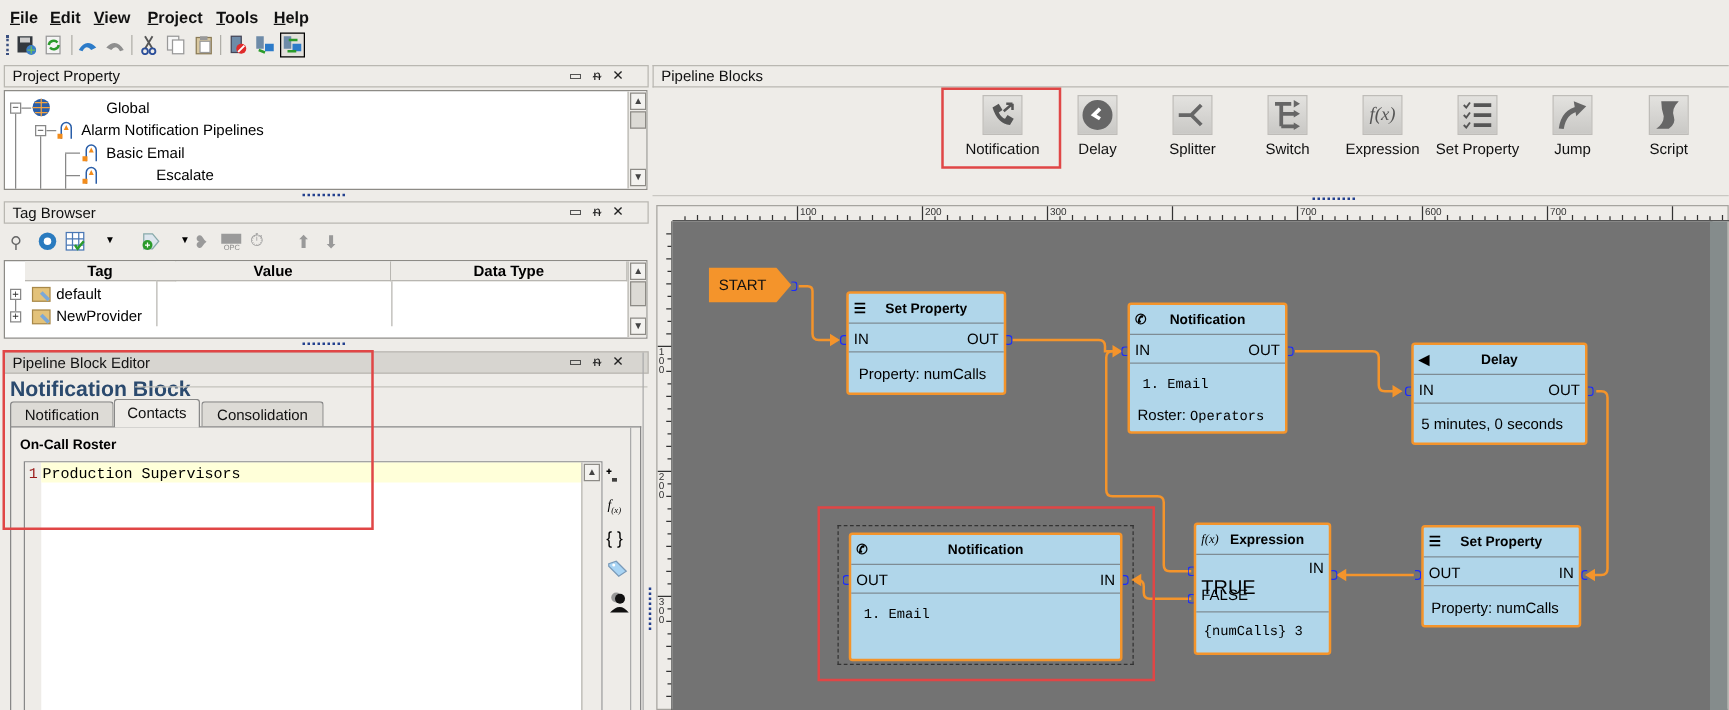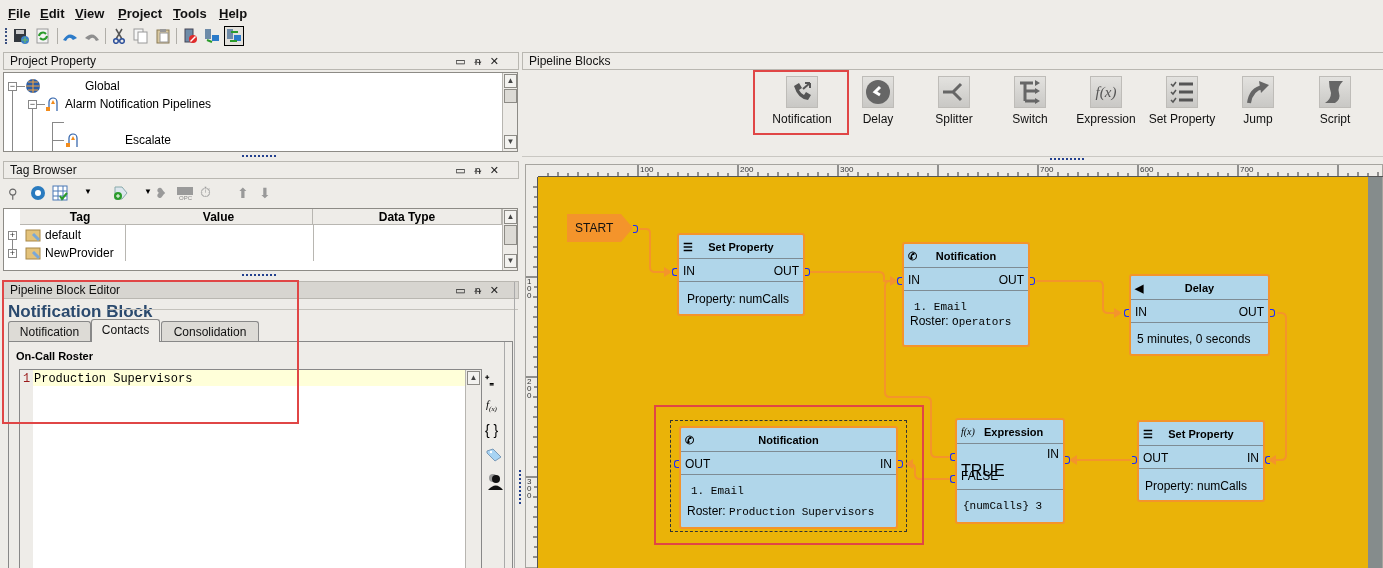--- a/index.html
+++ b/index.html
@@ -47,21 +47,21 @@
 
   
   .pal-item { position: absolute; top: 72px; width: 78px; height: 60px; text-align: center; }
   .pal-ico { position: absolute; left: 50%; margin-left: -16px; top: 4px; width: 32px; height: 32px; background: linear-gradient(#e3e2df, #c9c8c5); border: 1px solid #bebcb8; display: flex; align-items: center; justify-content: center; color: #555; font-size: 18px; }
   .pal-label { position: absolute; left: 0; right: 0; top: 40px; font-size: 12px; color: #111; }
 
   
   #canvas-wrap { position: absolute; left: 525px; top: 164px; width: 858px; height: 404px; border: 1px solid #a6a49f; background: #eeece8; }
   #ruler-top { position: absolute; left: 12px; top: 0; width: 846px; height: 12px; border-bottom: 1px solid #555; }
   #ruler-left { position: absolute; left: 0; top: 12px; width: 12px; height: 392px; border-right: 1px solid #555; }
-  #canvas { position: absolute; left: 12px; top: 12px; width: 832px; height: 392px; background: #eab308; overflow: hidden; text-decoration: underline; }
+  #canvas { position: absolute; left: 12px; top: 12px; width: 832px; height: 392px; background: #737373; overflow: hidden; text-decoration: underline; }
   #canvas-edge { position: absolute; right: 0; top: 12px; width: 14px; height: 392px; background: #858c8c; }
 
   .blk { position: absolute; background: #b0d6ea; border: 2px solid #f4942b; border-radius: 3px; }
   .blk .bh { position: absolute; left: 0; right: 0; top: 0; height: 24px; border-bottom: 1px solid #7e8c94; font-weight: bold; font-size: 11px; line-height: 24px; text-align: center; }
   .blk .bh .bico { position: absolute; left: 4px; top: 0; font-size: 11px; font-weight: bold; }
   .blk .pr { position: absolute; left: 0; right: 0; height: 22px; line-height: 22px; font-size: 12px; padding: 0 4px; border-bottom: 1px solid #7e8c94; }
   .blk .pr .l { position: absolute; left: 4px; }
   .blk .pr .r { position: absolute; right: 4px; }
   .blk .body { position: absolute; left: 8px; font-size: 12px; line-height: 20px; white-space: nowrap; }
   .mono { font-family: "Liberation Mono", monospace; font-size: 11px; }
@@ -185,20 +185,30 @@
   <div class="tree-row" style="left:0; top:22px; width:500px;">
     <span class="exp" style="left:24px; top:5px;">−</span>
     <span class="ico" style="left:41px; top:1px;">
       <svg width="16" height="16">
           <path d="M4 15V6a4 4 0 0 1 8 0v9" fill="none" stroke="#2a5ea8" stroke-width="1.2"></path>
           <path d="M8 4 L10 8 L6 8 Z" fill="#f28c1c"></path>
           <rect x="1" y="11" width="4" height="4" fill="#f28c1c"></rect>
         </svg>
     </span>
     <span style="position:absolute; left:61px;">Alarm Notification Pipelines</span>
+  </div>
+  <div class="tree-row" style="left:0; top:40px; width:500px;">
+    <span class="ico" style="left:61px; top:1px;">
+      <svg width="16" height="16">
+          <path d="M4 15V6a4 4 0 0 1 8 0v9" fill="none" stroke="#2a5ea8" stroke-width="1.2"></path>
+          <path d="M8 4 L10 8 L6 8 Z" fill="#f28c1c"></path>
+          <rect x="1" y="11" width="4" height="4" fill="#f28c1c"></rect>
+        </svg>
+    </span>
+    <span style="position:absolute; left:81px;">Basic Email</span>
   </div>
   <div class="tree-row" style="left:0; top:58px; width:500px;">
     <span class="ico" style="left:61px; top:1px;">
       <svg width="16" height="16">
           <path d="M4 15V6a4 4 0 0 1 8 0v9" fill="none" stroke="#2a5ea8" stroke-width="1.2"></path>
           <path d="M8 4 L10 8 L6 8 Z" fill="#f28c1c"></path>
           <rect x="1" y="11" width="4" height="4" fill="#f28c1c"></rect>
         </svg>
     </span>
     <span style="position:absolute; left:81px;margin-left:40px;">Escalate</span>
@@ -477,21 +487,21 @@
     <div class="port in" style="left:134px; top:91px;"></div>
     <div class="port out" style="left:267px; top:91px;"></div>
 
     <div class="blk" style="left:364px; top:65px; width:128px; height:105px;">
       <div class="bh"><span class="bico">✆</span><span>Notification</span></div>
       <div class="pr" style="top:25px;">
           <span class="l">IN</span>
           <span class="r">OUT</span>
         </div>
       <div class="body" style="top:52px; left:10px;"><span class="mono">1. Email</span></div>
-      <div class="body" style="top:67px; left:6px;text-align:center;"><span>Roster:</span> <span class="mono">Operators</span></div>
+      <div class="body" style="top:78px; left:6px;text-align:center;"><span>Roster:</span> <span class="mono">Operators</span></div>
     </div>
     <div class="port in" style="left:359px; top:100px;"></div>
     <div class="port out" style="left:492px; top:100px;"></div>
 
     <div class="blk" style="left:591px; top:97px; width:141px; height:82px;">
       <div class="bh"><span class="bico">◀</span><span>Delay</span></div>
       <div class="pr" style="top:25px;">
           <span class="l">IN</span>
           <span class="r">OUT</span>
         </div>
@@ -524,21 +534,20 @@
     <div class="port in" style="left:527px; top:279px; transform:scaleX(-1);"></div>
 
     <div class="abs" style="left:132px; top:243px; width:237px; height:112px; border:1px dashed #333;"></div>
     <div class="blk" style="left:141px; top:249px; width:219px; height:103px;">
       <div class="bh"><span class="bico">✆</span><span>Notification</span></div>
       <div class="pr" style="top:25px;">
           <span class="l">OUT</span>
           <span class="r">IN</span>
         </div>
       <div class="body" style="top:52px; left:10px;"><span class="mono">1. Email</span></div>
-      <div class="body" style="top:73px; left:6px;"><span>Roster:</span> <span class="mono">Production Supervisors</span></div>
     </div>
     <div class="port out" style="left:136px; top:283px; transform:scaleX(-1);"></div>
     <div class="port in" style="left:360px; top:283px; transform:scaleX(-1);"></div>
 
     <div class="redbox" style="left:116px; top:228px; width:270px; height:140px;"></div>
   </div>
   <div id="canvas-edge"></div>
 </div>
 
 </body></html>

